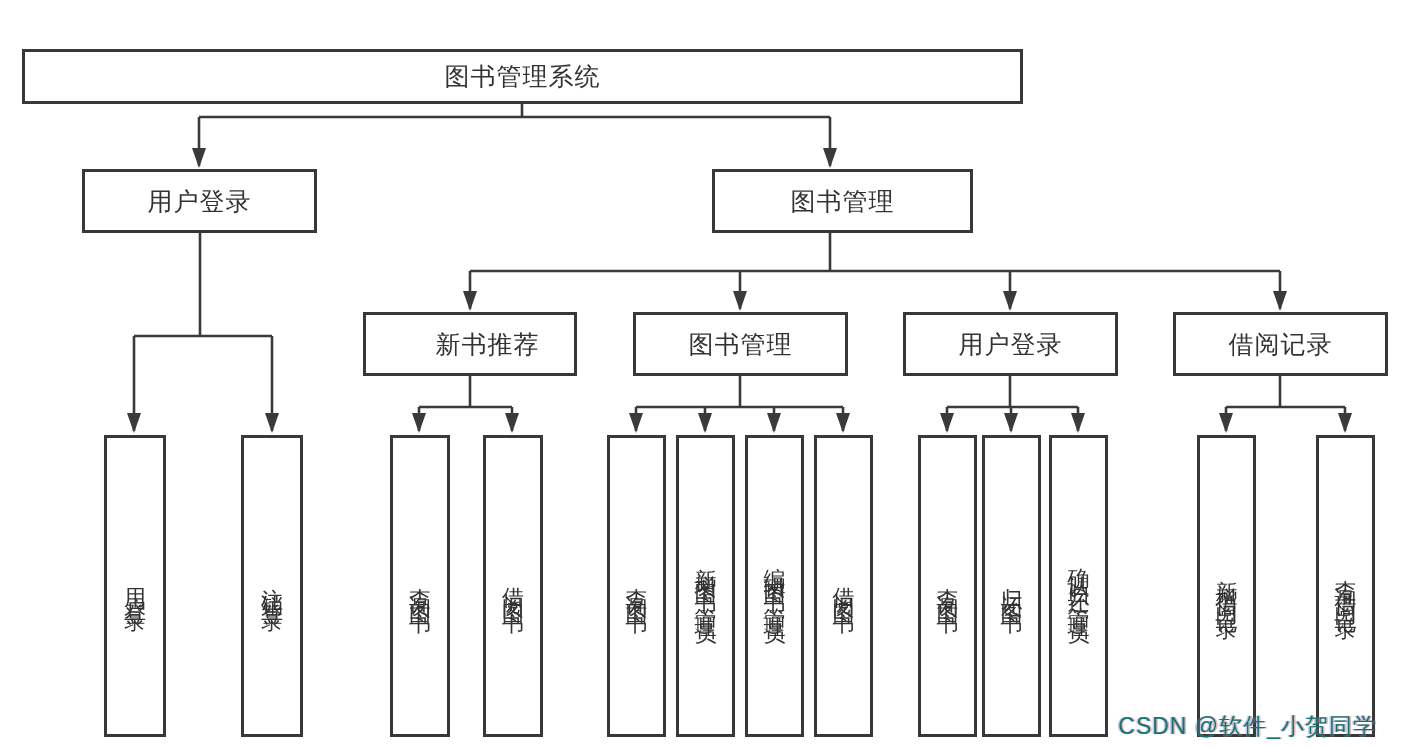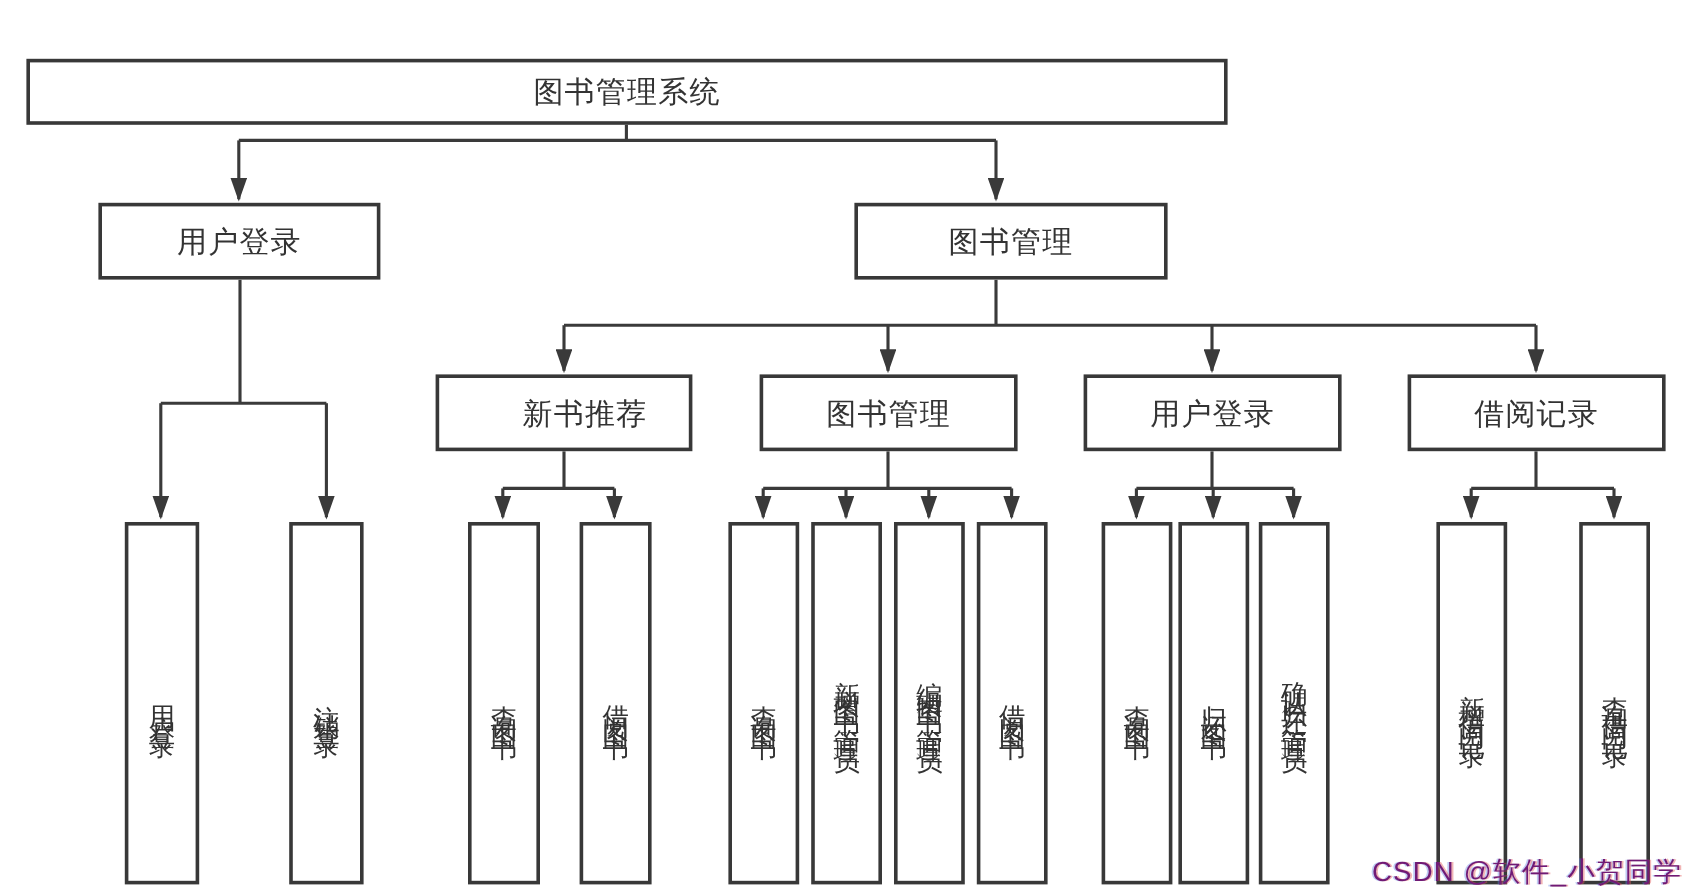--- a/index.html
+++ b/index.html
@@ -52,24 +52,24 @@
   .vtext {
     writing-mode: vertical-rl;
     text-orientation: mixed;
     font-size: 22px;
     letter-spacing: 8px;
     line-height: 1;
     white-space: nowrap;
   }
   #watermark {
     position: absolute;
-    right: 3px;
+    right: 28px;
     bottom: 5px;
     font-size: 23px;
-    color: #701a75;
+    color: #0f766e;
     letter-spacing: 1px;
     text-shadow: 1.5px 0 0 rgba(225, 90, 90, 0.45), -1.5px 0 0 rgba(95, 125, 225, 0.40);
     white-space: nowrap;
   }
 </style>
 </head>
 <body>
 
 <div id="stage">
 

